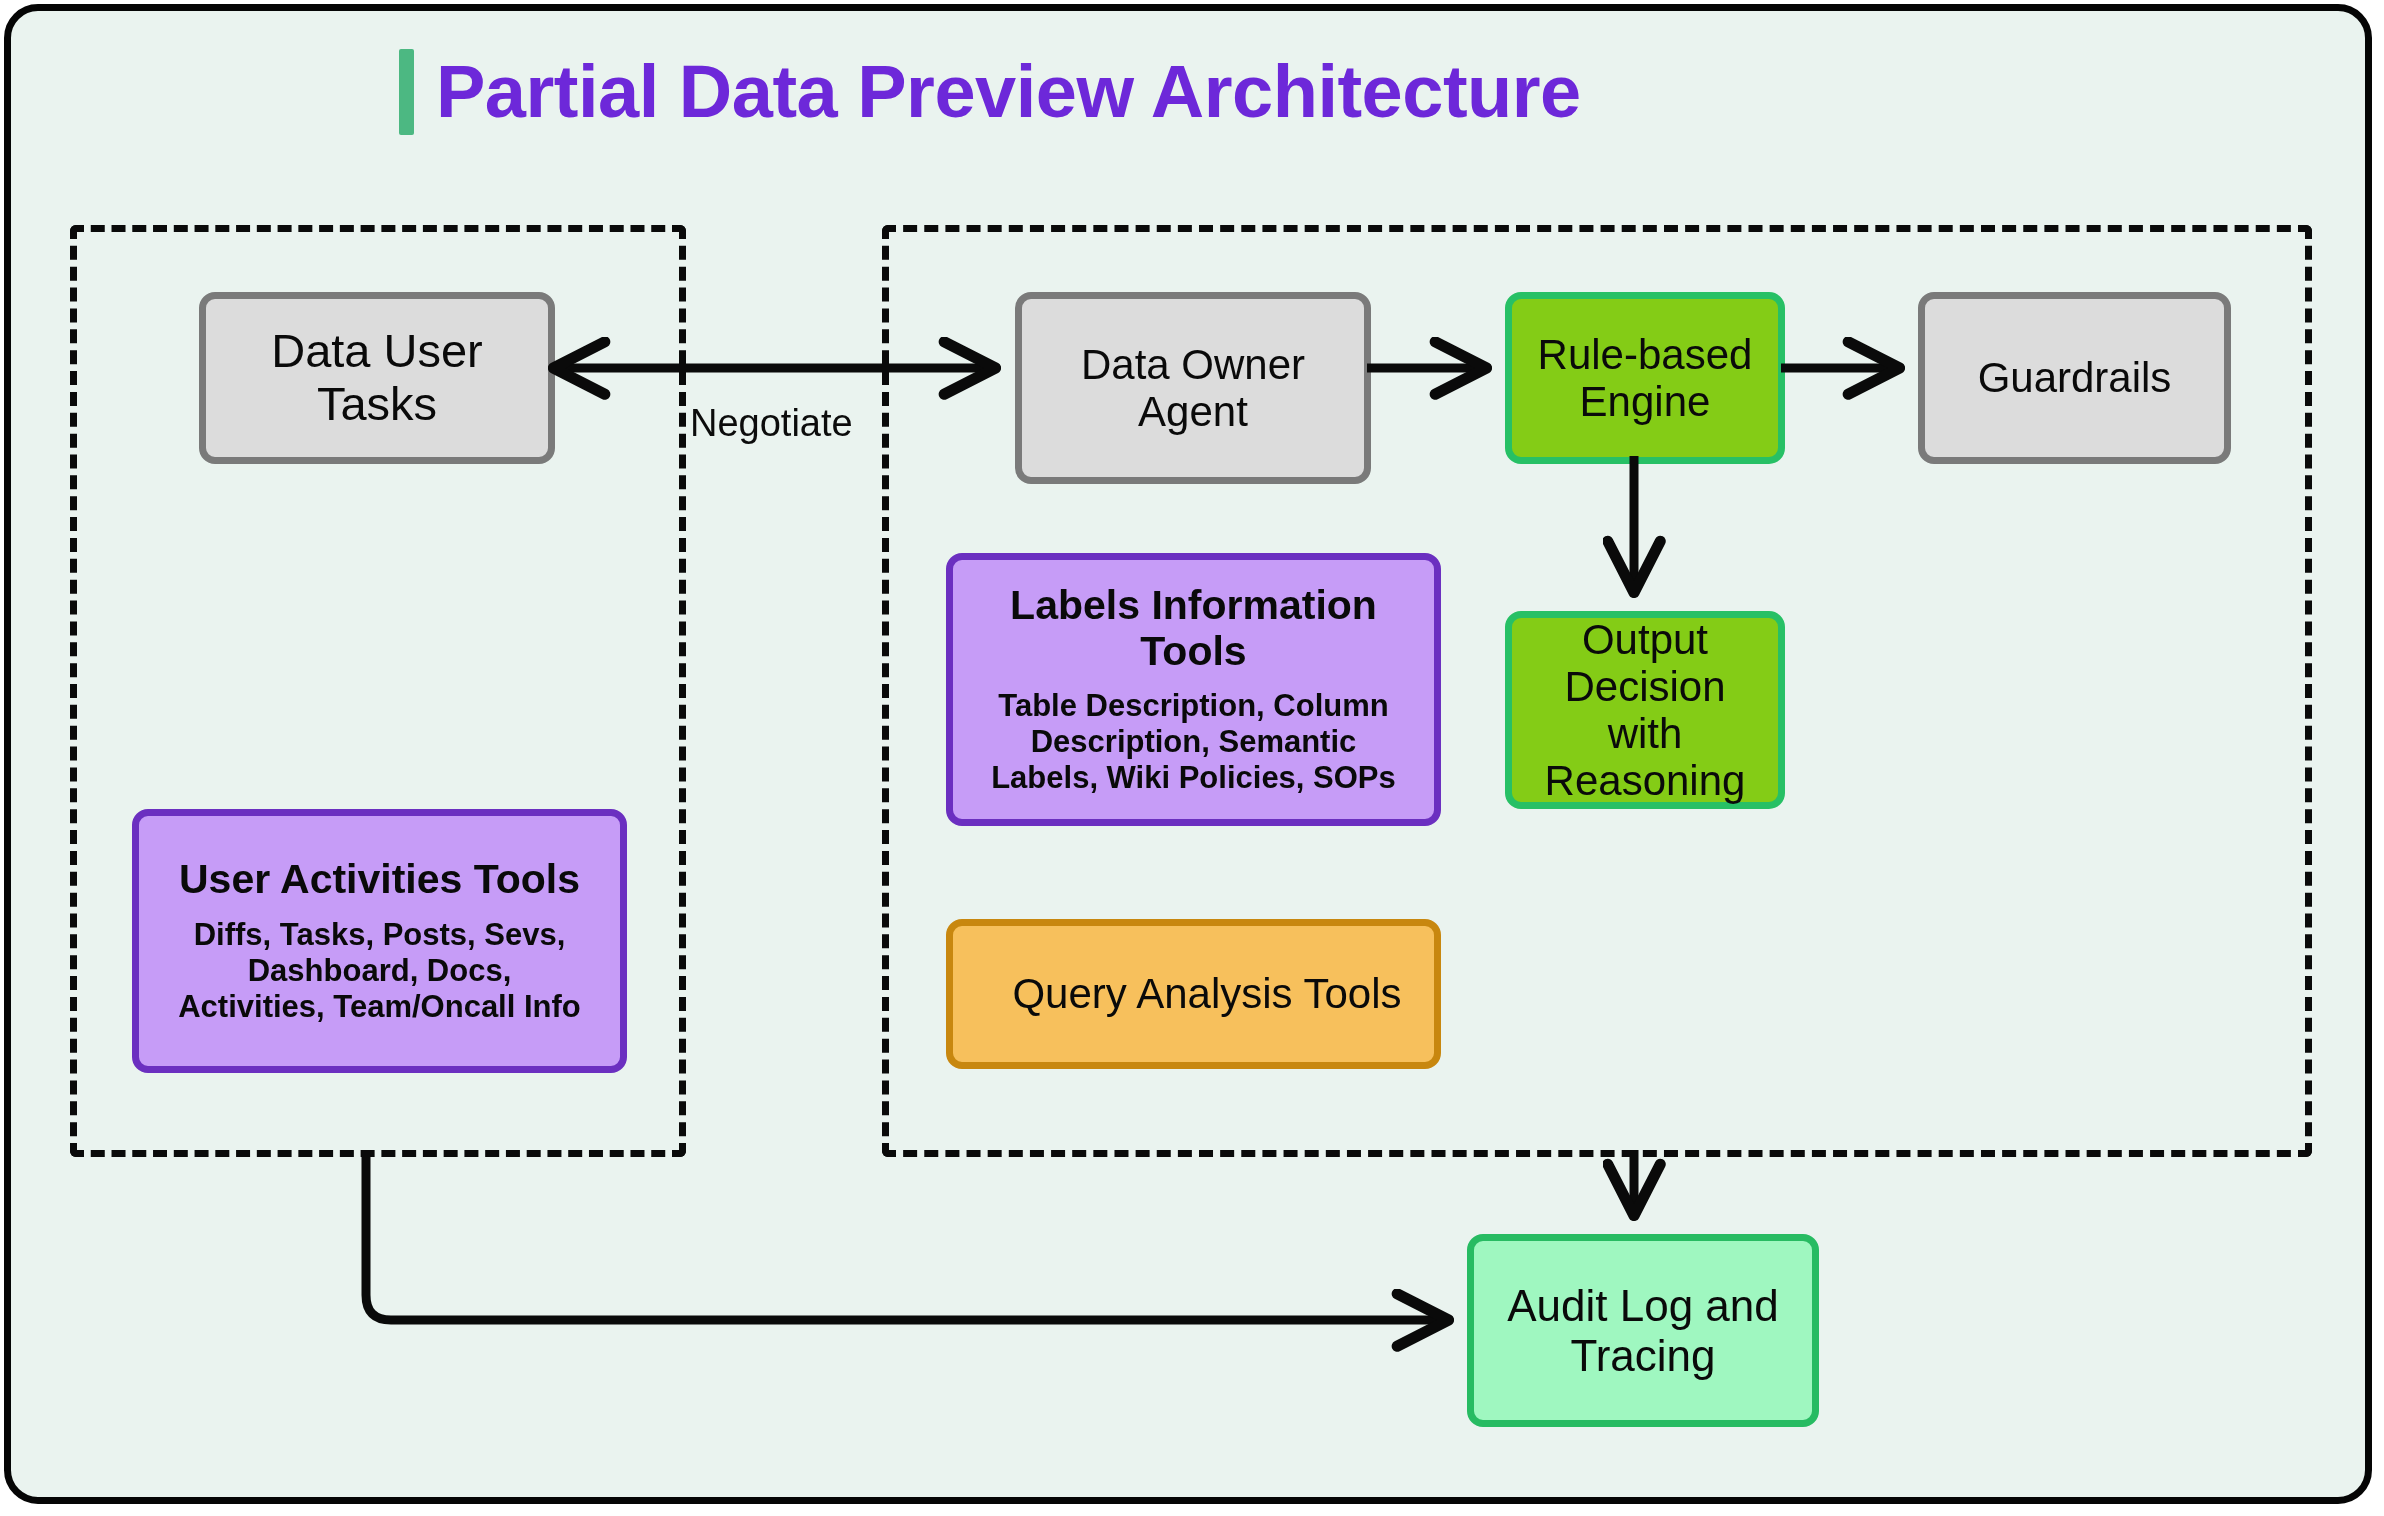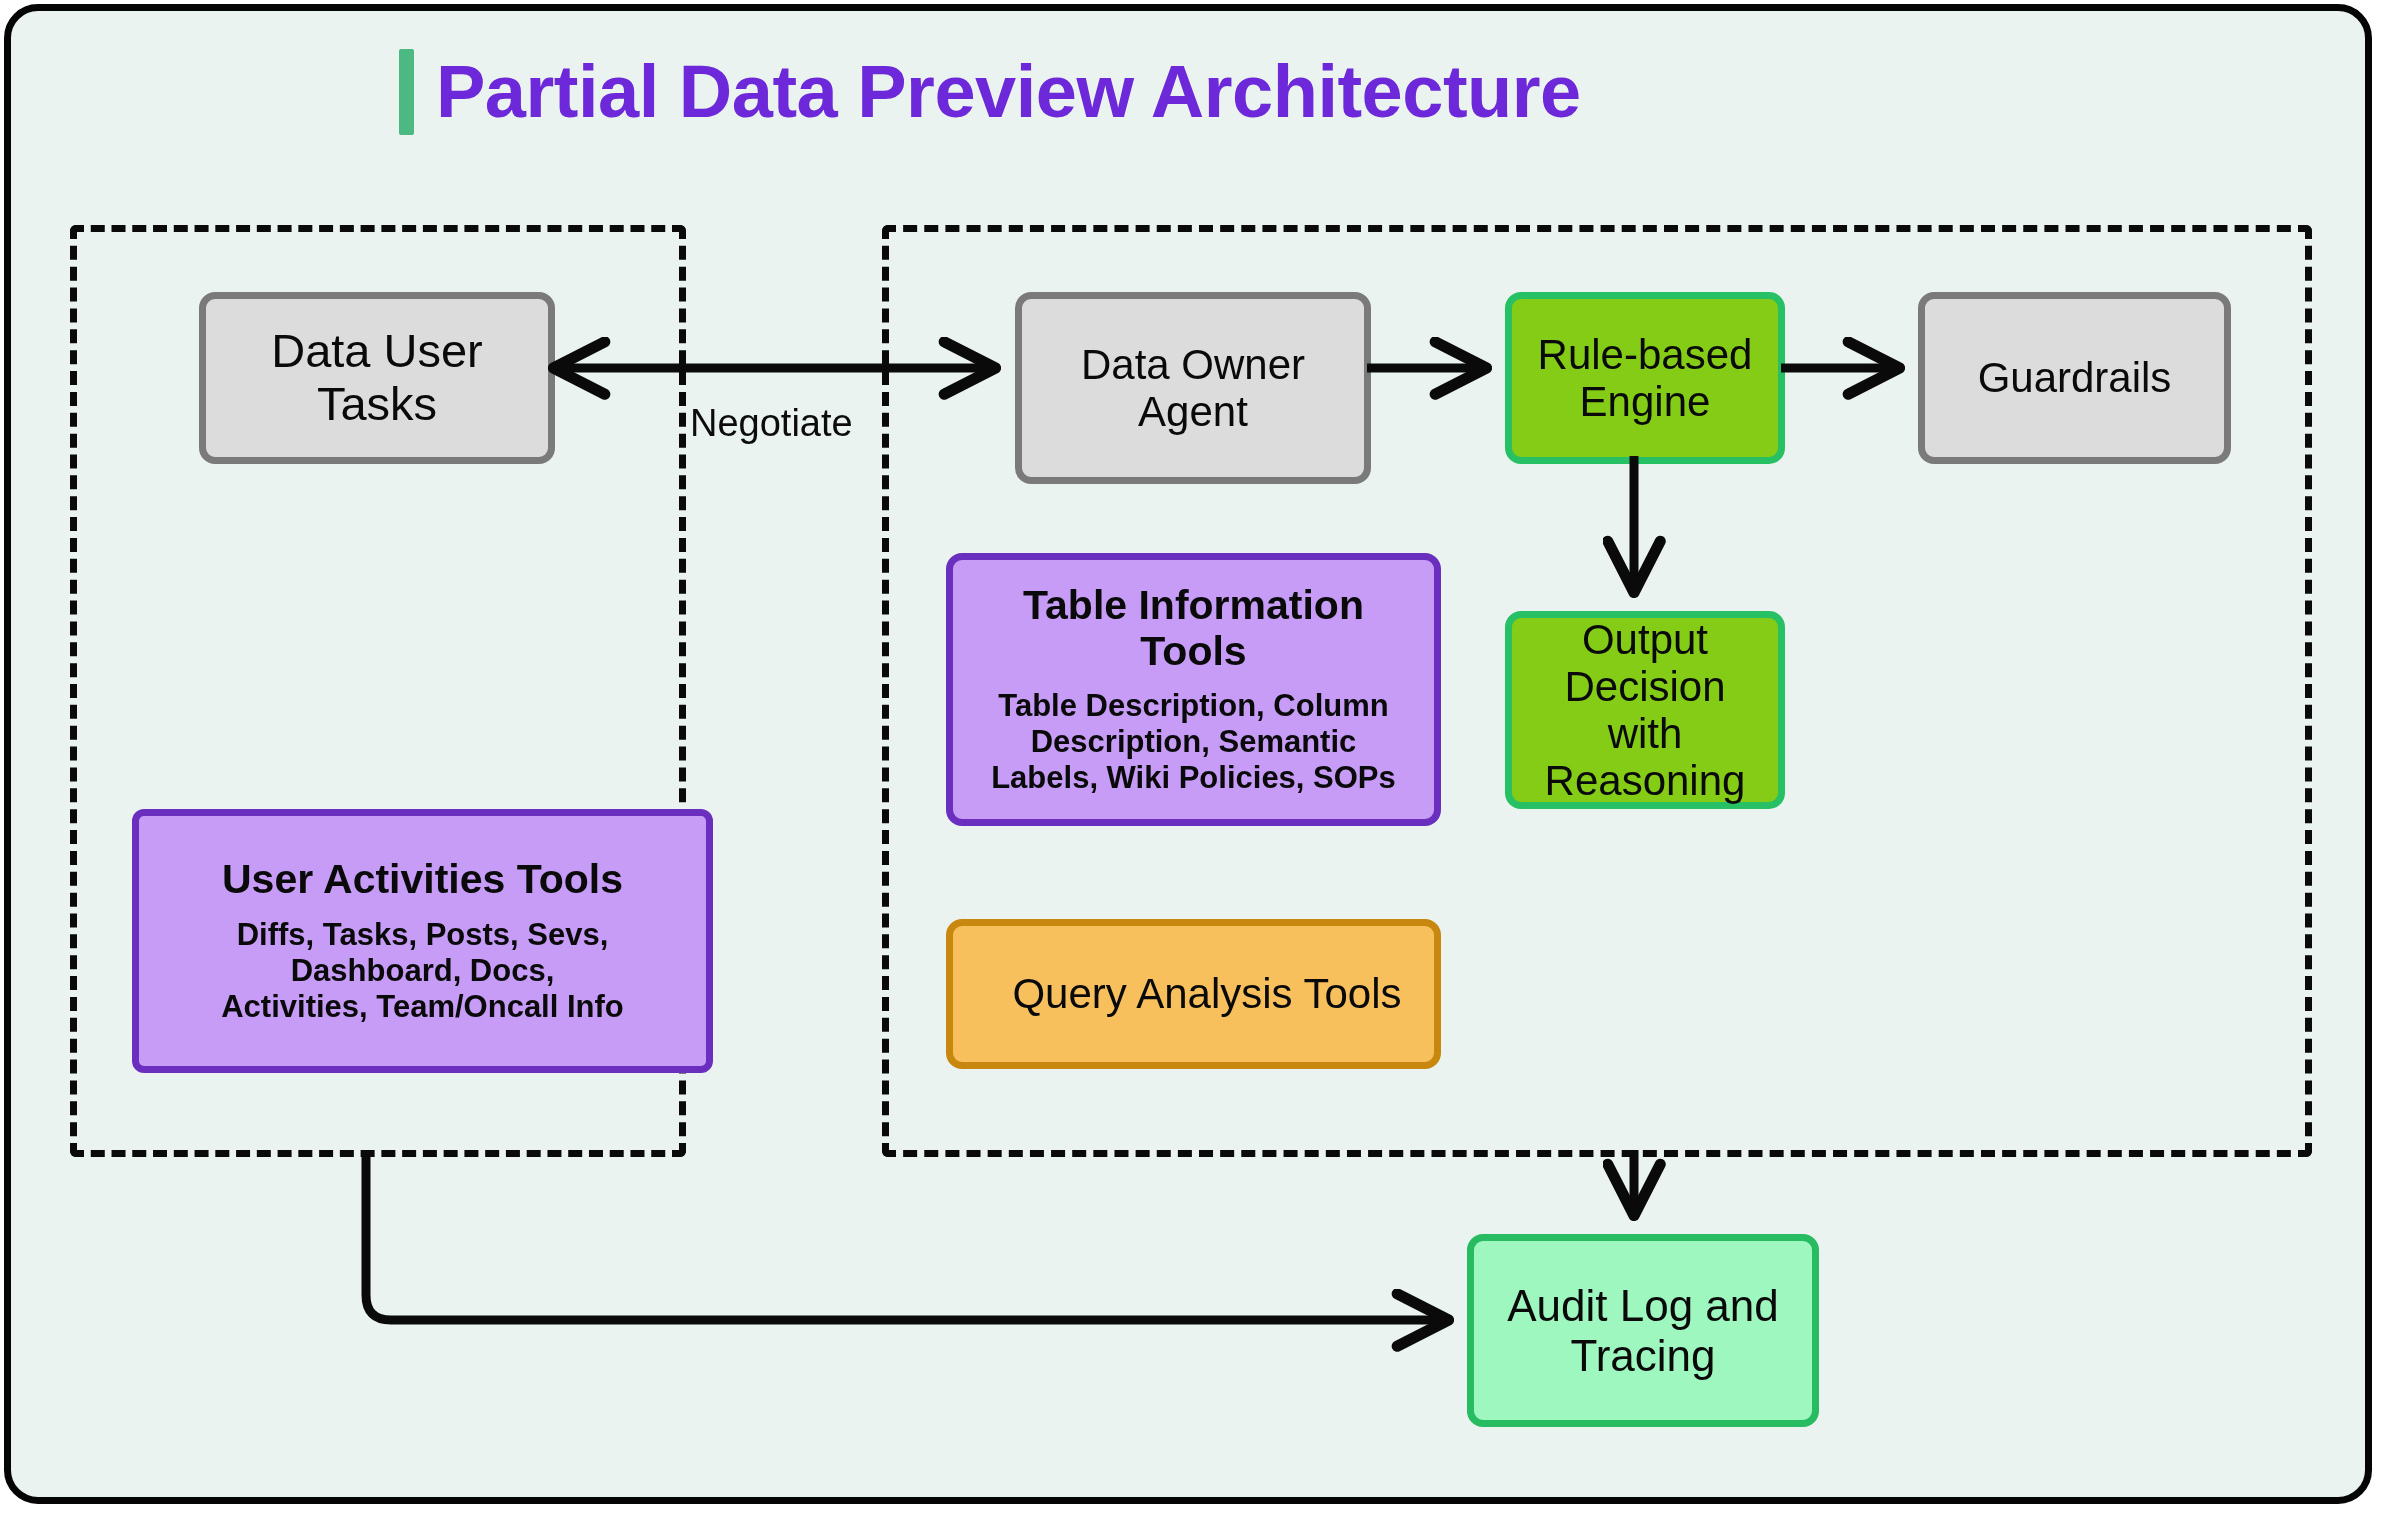--- a/index.html
+++ b/index.html
@@ -132,21 +132,21 @@
       <div id="title-text">Partial Data Preview Architecture</div>
     </div>
 
     <div class="group-box" style="left:59px; top:214px; width:616px; height:932px;"></div>
     <div class="group-box" style="left:871px; top:214px; width:1430px; height:932px;"></div>
 
     <div class="node n-gray" style="left:188px; top:281px; width:356px; height:172px;">
       <div class="title-line" style="font-size:47px;">Data User Tasks</div>
     </div>
 
-    <div class="node n-purple" style="left:121px; top:798px; width:581px; height:264px;border-radius:12px;">
+    <div class="node n-purple" style="left:121px; top:798px; width:495px; height:264px;">
       <div class="title-line" style="font-size:41px; font-weight:bold;">User Activities Tools</div>
       <div class="sub-line" style="font-size:31px; font-weight:bold; max-width:415px;">Diffs, Tasks, Posts, Sevs, Dashboard, Docs, Activities, Team/Oncall Info</div>
     </div>
 
     <div class="node n-gray" style="left:1004px; top:281px; width:356px; height:192px;">
       <div class="title-line" style="font-size:42px;">Data Owner Agent</div>
     </div>
 
     <div class="node n-green" style="left:1494px; top:281px; width:280px; height:172px;">
       <div class="title-line" style="font-size:42px;">Rule-based Engine</div>
@@ -154,21 +154,21 @@
 
     <div class="node n-gray" style="left:1907px; top:281px; width:313px; height:172px;">
       <div class="title-line" style="font-size:42px;">Guardrails</div>
     </div>
 
     <div class="node n-green" style="left:1494px; top:600px; width:280px; height:198px;">
       <div class="title-line" style="font-size:42px;">Output Decision with Reasoning</div>
     </div>
 
     <div class="node n-purple" style="left:935px; top:542px; width:495px; height:273px;">
-      <div class="title-line" style="font-size:41px; font-weight:bold; max-width:390px;">Table Information Tools</div>
+      <div class="title-line" style="font-size:41px; font-weight:bold; max-width:390px;">Labels Information Tools</div>
       <div class="sub-line" style="font-size:31px; font-weight:bold; max-width:420px;">Table Description, Column Description, Semantic Labels, Wiki Policies, SOPs</div>
     </div>
 
     <div class="node n-orange" style="left:935px; top:908px; width:495px; height:150px;">
       <div class="title-line" style="font-size:42px;">Query Analysis Tools</div>
     </div>
 
     <div class="node n-green-deep" style="left:1456px; top:1223px; width:352px; height:193px;">
       <div class="title-line" style="font-size:44px;">Audit Log and Tracing</div>
     </div>

